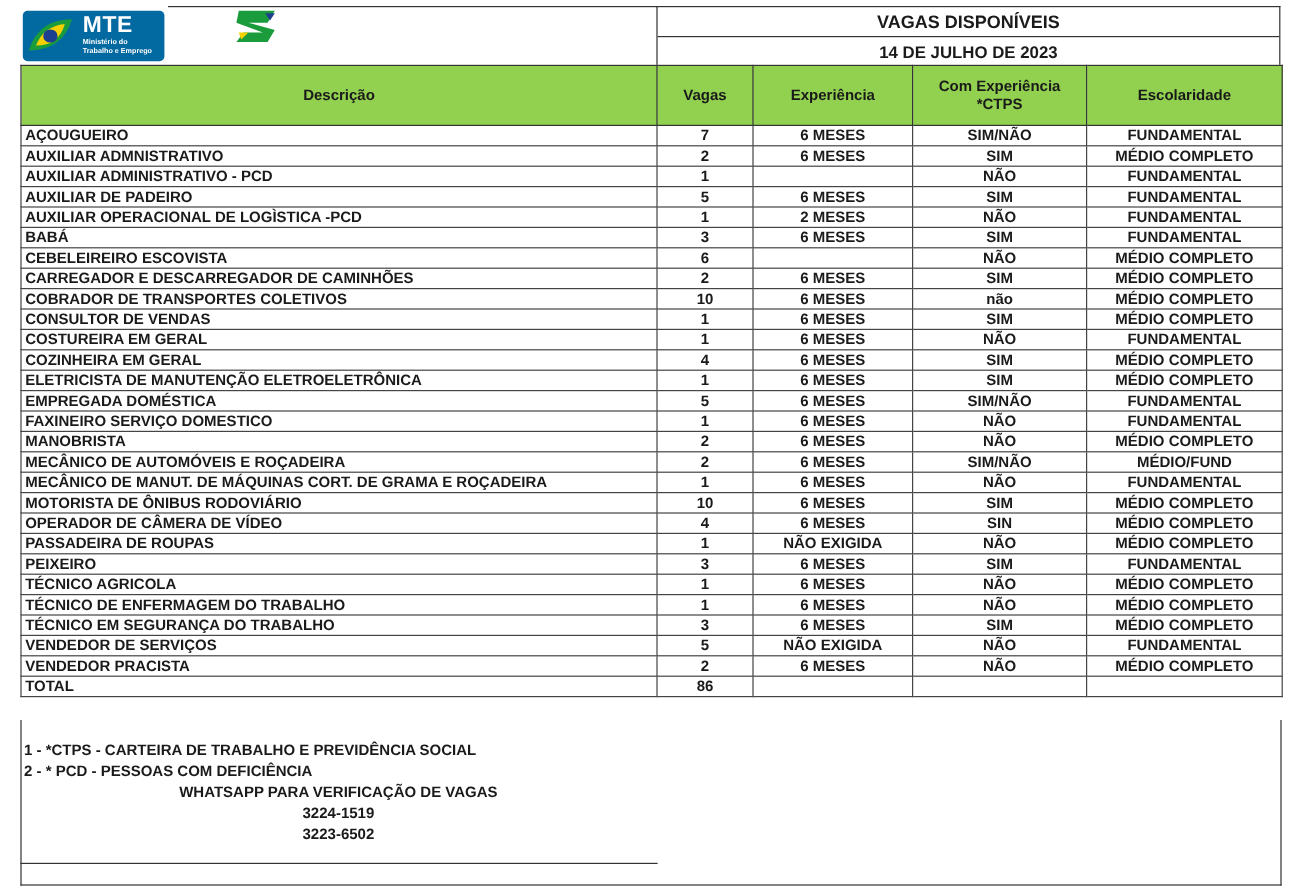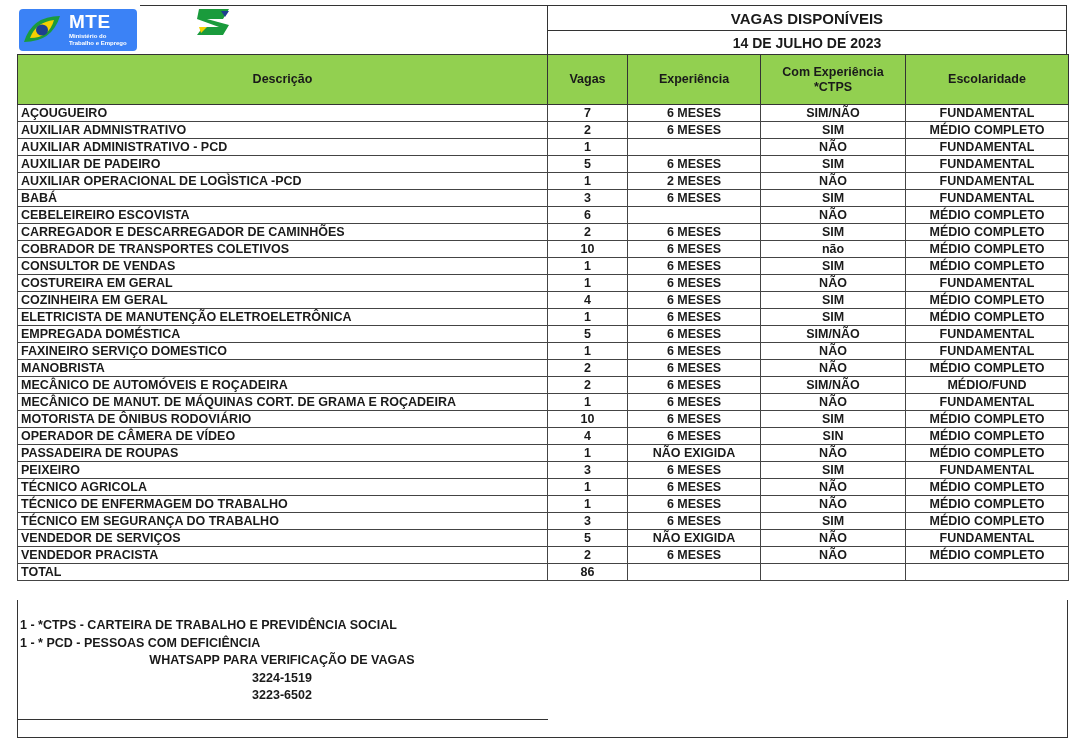--- a/index.html
+++ b/index.html
@@ -3,21 +3,21 @@
 <meta charset="utf-8">
 <style>
   html, body { margin: 0; padding: 0; background: #ffffff; }
   body { width: 1080px; height: 744px; position: relative; overflow: hidden;
          font-family: "Liberation Sans", sans-serif; color: #1a1a1a; }
   .page { position: absolute; left: 0; top: 0; width: 1080px; height: 744px; }
 
   
   .logo-area { position: absolute; left: 17px; top: 5px; width: 530px; height: 49px; }
   .mte-logo { position: absolute; left: 2px; top: 4px; width: 118px; height: 42px;
-              background: #3b82f6; border-radius: 4px; overflow: hidden; }
+              background: #0369a1; border-radius: 4px; overflow: hidden; }
   .mte-flag { position: absolute; left: 3px; top: 3px; width: 40px; height: 36px; }
   .mte-text { position: absolute; left: 50px; top: 2px; color: #fff; font-weight: bold;
               font-size: 19px; letter-spacing: 0.5px; }
   .mte-sub { position: absolute; left: 50px; top: 24px; color: #fff; font-size: 6px; line-height: 7px; font-weight: bold; }
   .sine-logo { position: absolute; left: 172px; top: 2px; width: 50px; height: 46px; }
   .sine-text { position: absolute; left: 0; top: 30px; width: 50px; text-align: center;
                color: #1d3f8f; font-weight: bold; font-size: 14px; margin-top: 24px; }
 
   .title-box { position: absolute; left: 547px; top: 5px; width: 520px; height: 49px;
                border: 1.5px solid #333; box-sizing: border-box; border-bottom: none; }
@@ -297,20 +297,20 @@
         <td class="c">86</td>
         <td></td>
         <td></td>
         <td></td>
       </tr>
     </tfoot>
   </table>
 
   <div class="foot-box">
     <div class="note" style="top:18px;left:2px">1 - *CTPS - CARTEIRA DE TRABALHO E PREVIDÊNCIA SOCIAL</div>
-    <div class="note" style="top:36px;left:2px">1 - * PCD - PESSOAS COM DEFICIÊNCIA</div>
+    <div class="note" style="top:36px;left:2px">2 - * PCD - PESSOAS COM DEFICIÊNCIA</div>
     <div class="center-text" style="top:53px;left:0">WHATSAPP PARA VERIFICAÇÃO DE VAGAS</div>
     <div class="center-text" style="top:71px;left:0">3224-1519</div>
     <div class="center-text" style="top:88px;left:0">3223-6502</div>
   </div>
   <div class="foot-rule"></div>
 
 </div>
 
 </body></html>

